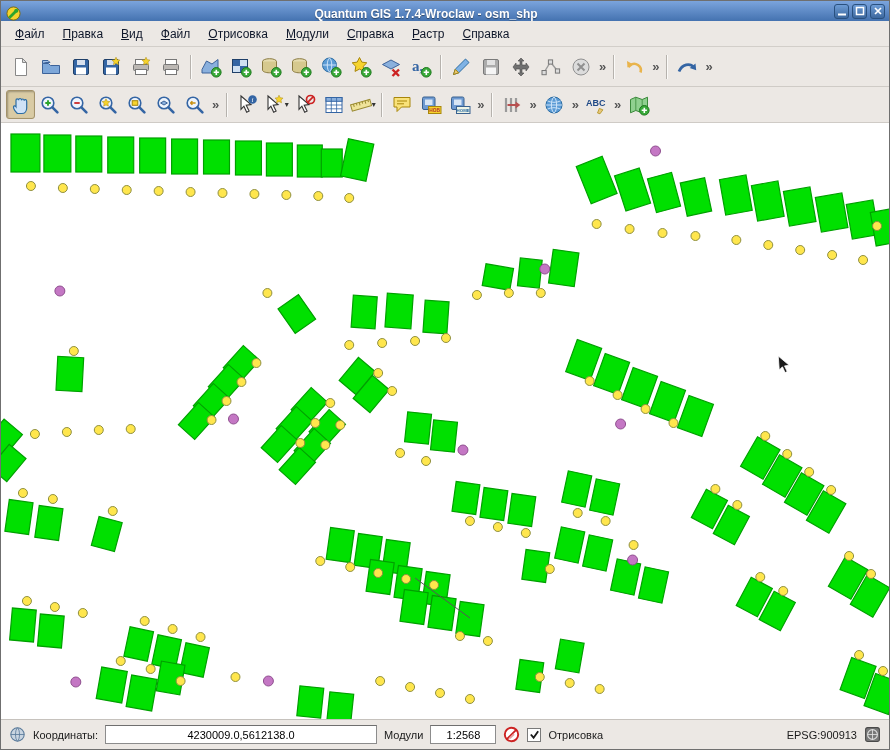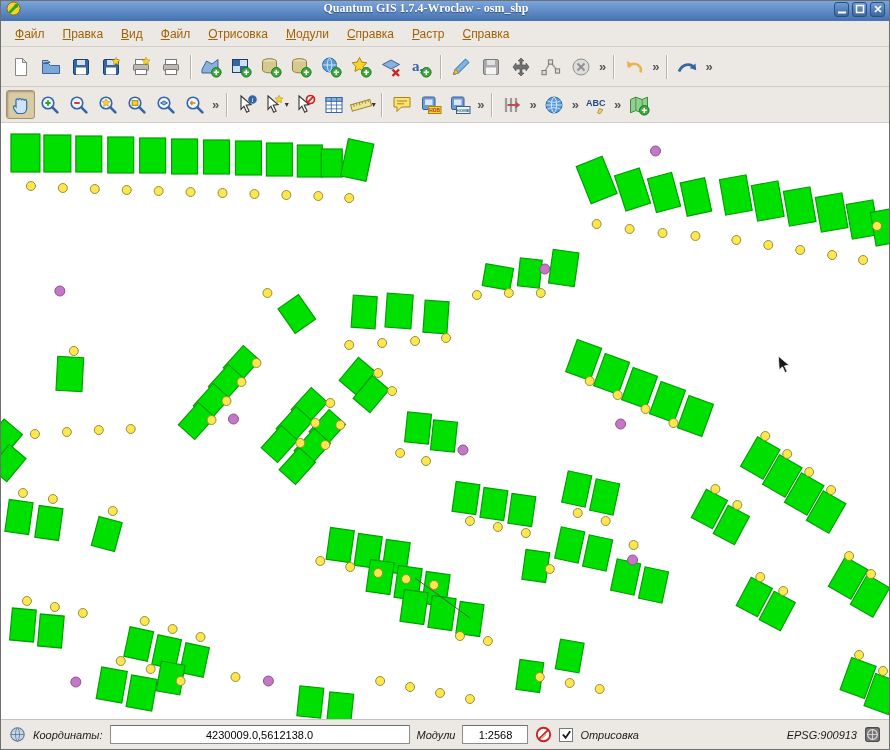--- a/index.html
+++ b/index.html
@@ -1,50 +1,50 @@
 <!DOCTYPE html>
 <html><head>
 <meta charset="utf-8">
 <style>
   * { box-sizing: border-box; }
   html,body { margin:0; padding:0; background:#9a948e; font-family:"Liberation Sans", sans-serif; }
   .window { width:890px; height:750px; border:1px solid #6f6f6f; display:flex; flex-direction:column; background:#ece8e4; }
 
   
-  .titlebar { height:20px; flex:0 0 20px; background:linear-gradient(#7ba4dd,#4472b0); display:flex; align-items:flex-start; padding:0 4px;font-family:Liberation Serif, serif; }
+  .titlebar { height:20px; flex:0 0 20px; background:linear-gradient(#7ba4dd,#4472b0); display:flex; align-items:flex-end; padding:0 4px; }
   .title-text { flex:1; text-align:center; color:#fff; font-weight:bold; font-size:12px; text-shadow:0 1px 1px rgba(0,0,0,.45); white-space:nowrap; overflow:hidden; }
   .title-app-icon { display:inline-flex; width:16px; }
   .win-btn { width:15px; height:15px; border:1px solid #29507f; border-radius:3px; background:linear-gradient(#6d9cd6,#3d689e); padding:0; display:inline-flex; align-items:center; justify-content:center; margin-left:3px; }
 
   
   .menubar { height:26px; flex:0 0 26px; display:flex; align-items:center; background:#ece8e4; border-bottom:1px solid #d2cec9; padding:0 5px; font-size:12px; }
-  .menu-item { padding:3px 9px; color:#a16207; cursor:default; }
+  .menu-item { padding:3px 9px; color:#0f172a; cursor:default; }
   .menu-item::first-letter { text-decoration:underline; }
 
   
   .toolbar { display:flex; align-items:center; background:#ece8e4; padding:1px 5px; border-bottom:1px solid #cfcbc6; }
   #toolbar1 { height:40px; flex:0 0 40px; }
   #toolbar2 { height:36px; flex:0 0 36px; }
   .tbtn { display:flex; align-items:center; justify-content:center; width:30px; height:30px; background:transparent; border:1px solid transparent; border-radius:3px; padding:0; }
   #toolbar2 .tbtn { width:29px; height:29px; }
   .tbtn.active { background:#d9cba4; border:1px solid #a3926a; box-shadow:inset 1px 1px 2px rgba(0,0,0,.28); }
   .tbtn .dd { font-size:8px; color:#333; margin-left:0; }
   .icon { display:inline-flex; align-items:center; justify-content:center; }
   .tsep { width:0; height:24px; border-left:1px solid #b6b2ad; border-right:1px solid #fbfaf8; margin:0 4px; }
   .toverflow { font-size:13px; font-weight:bold; color:#555; padding:0 3px; cursor:default; }
 
   
   .canvas-wrap { flex:1 1 auto; background:#fff; overflow:hidden; }
   #map { display:block; width:100%; height:100%; background:#fff; }
 
   
   .statusbar { height:30px; flex:0 0 30px; display:flex; align-items:center; background:#ece8e4; border-top:1px solid #c6c2bd; padding:0 8px; font-size:11px; gap:7px; color:#1a1a1a; }
-  .sb-label { white-space:nowrap;font-style:italic; }
+  .sb-label { white-space:nowrap; }
   .sb-input { height:19px; border:1px solid #8c8c8c; border-top-color:#6f6f6f; background:#fff; text-align:center; font-size:11px; font-family:"Liberation Sans",sans-serif; padding:0 4px; }
-  .sb-input.coords { width:300px; }
+  .sb-input.coords { width:272px; }
   .sb-input.scale { width:66px; }
   .sb-icon { display:inline-flex; align-items:center; }
   .checkbox { width:14px; height:14px; background:#fff; border:1px solid #7a7a7a; display:inline-flex; align-items:center; justify-content:center; }
   .checkbox svg { visibility:hidden; }
   .checkbox.checked svg { visibility:visible; }
   .epsg { margin-left:auto; }
 </style>
 </head>
 <body>
 

